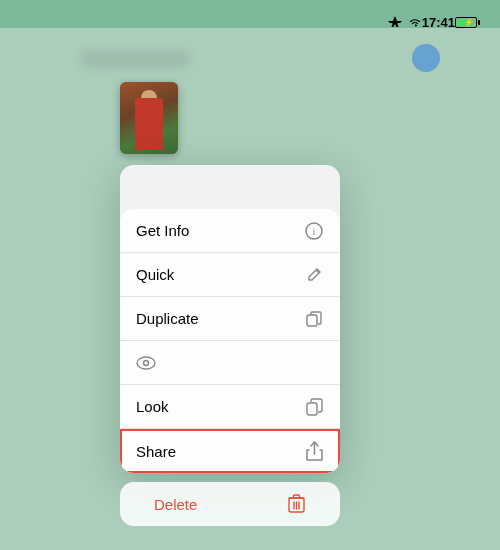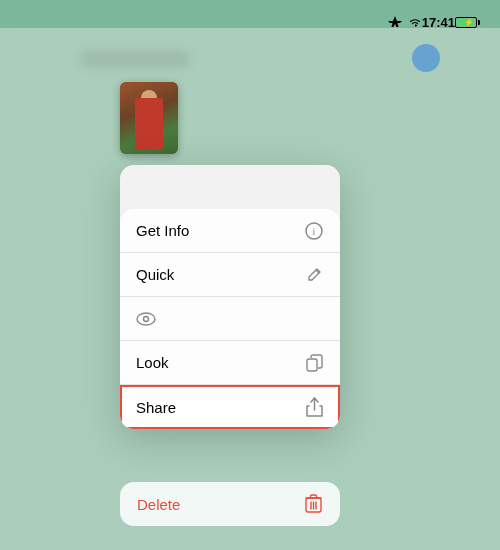--- a/index.html
+++ b/index.html
@@ -159,21 +159,21 @@
       margin-top: 6px;
       background: rgba(255,255,255,0.85);
       border-radius: 14px;
       overflow: hidden;
     }
 
     .delete-item {
       display: flex;
       justify-content: space-between;
       align-items: center;
-      padding: 0 17px;
+      padding: 0 34px;
       height: 44px;
       cursor: pointer;
       text-align: center;
     }
 
     .delete-label {
       font-size: 15px;
       color: #e74c3c;
       font-weight: 400;
     }
@@ -280,20 +280,29 @@
   <div class="menu-item">
     <span class="menu-item-label">Quick</span>
     <span class="svg-icon">
       <svg width="17" height="17" viewBox="0 0 17 17" fill="none">
         <path d="M11 3 L14 6 L6 14 L3 14 L3 11 Z" stroke="#888" stroke-width="1.4" fill="none" stroke-linejoin="round"></path>
         <path d="M10 4 L13 7" stroke="#888" stroke-width="1.4"></path>
       </svg>
     </span>
   </div>
 
+  <div class="menu-item">
+    <span class="menu-item-label">Duplicate</span>
+    <span class="svg-icon">
+      <svg width="18" height="18" viewBox="0 0 18 18" fill="none">
+        <rect x="2" y="5" width="10" height="11" rx="2" stroke="#888" stroke-width="1.4"></rect>
+        <path d="M6 5 V3 Q6 2 7 2 H15 Q16 2 16 3 V13 Q16 14 15 14 H13" stroke="#888" stroke-width="1.4" fill="none" stroke-linejoin="round"></path>
+      </svg>
+    </span>
+  </div>
 
   <div class="menu-item">
     <span class="svg-icon">
       <svg width="20" height="14" viewBox="0 0 20 14" fill="none">
         <ellipse cx="10" cy="7" rx="9" ry="6" stroke="#888" stroke-width="1.4"></ellipse>
         <circle cx="10" cy="7" r="2.5" stroke="#888" stroke-width="1.4"></circle>
       </svg>
     </span>
   </div>
 

